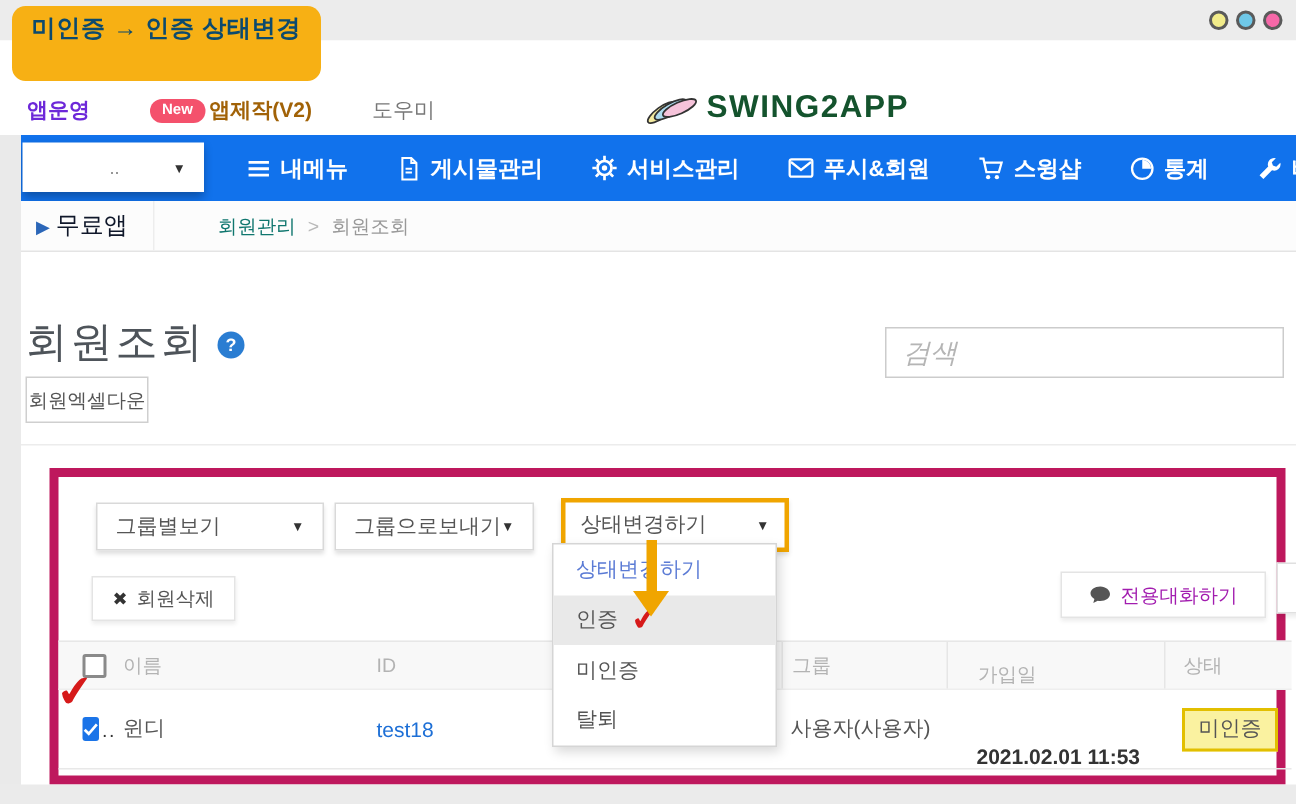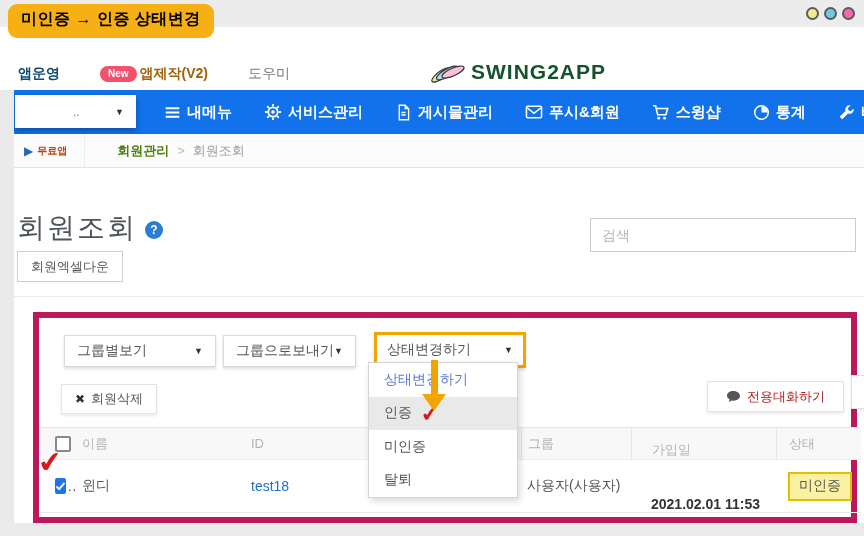--- a/index.html
+++ b/index.html
@@ -9,27 +9,27 @@
   
   .topbar { position:absolute; left:0; top:0; width:864px; height:27px; background:#ececec; }
   .window-controls { position:absolute; right:9px; top:7px; display:flex; gap:5px; }
   .wc { width:13px; height:13px; border-radius:50%; border:2px solid #5a5a5a; display:inline-block; }
   .wc.yellow { background:#f2ec8a; }
   .wc.cyan   { background:#6fc8e8; }
   .wc.pink   { background:#f668a8; }
 
   
   .annotation-badge { position:absolute; left:8px; top:4px; z-index:60; background:#f7b014;
-    color:#000000; font-weight:bold; font-size:16px; padding:5px 13px 8px; border-radius:9px; letter-spacing:0.5px;text-align:right; }
+    color:#0c4a6e; font-weight:bold; font-size:16px; padding:5px 13px 24px; border-radius:9px; letter-spacing:0.5px;text-align:right; }
 
   
   .app-header { position:absolute; left:0; top:27px; width:864px; height:63px; background:#fff; }
   .header-menu { position:absolute; left:18px; top:38px; display:flex; align-items:center; font-size:14px; }
   .hm-item { margin-right:40px; display:flex; align-items:center; cursor:pointer; }
-  .hm-appop { color:#0c4a6e; font-weight:bold; }
+  .hm-appop { color:#6d28d9; font-weight:bold; }
   .new-badge { background:#f4516c; color:#fff; font-size:10px; font-weight:bold; border-radius:9px;
     padding:2px 8px 3px; margin-right:3px; }
   .hm-build { color:#a16207; font-weight:bold; }
   .hm-help { color:#777; }
   .logo { position:absolute; left:430px; top:31px; display:flex; align-items:center; }
   .logo-text { font-size:21px; font-weight:bold; letter-spacing:1px; color:#14532d; margin-left:5px; }
 
   
   .left-strip { position:absolute; left:0; top:90px; width:14px; height:446px; background:#eaeaea; }
   .bottom-strip { position:absolute; left:0; top:523px; width:864px; height:13px; background:#ebebeb; z-index:5; }
@@ -42,52 +42,52 @@
   .app-select .caret { position:absolute; right:12px; color:#333; font-size:9px; }
   .nav-items { position:absolute; left:150px; top:0; height:44px; display:flex; align-items:center; gap:32px; white-space:nowrap; }
   .nav-item { display:flex; align-items:center; color:#fff; font-weight:bold; font-size:15px; cursor:pointer; }
   .nav-item svg { margin-right:6px; }
 
   
   .breadcrumb { position:absolute; left:14px; top:134px; width:850px; height:34px; background:#fcfcfc;
     border-bottom:1px solid #e4e4e4; display:flex; align-items:center; font-size:13px; }
   .bc-app { height:100%; display:flex; align-items:center; padding:0 17px 0 10px; border-right:1px solid #ededed; cursor:pointer; }
   .bc-arrow { color:#2b66b8; font-size:12px; margin-right:4px; }
-  .bc-app-name { color:#c2410c; font-weight:bold; font-size:10px; }
-  .bc-section { color:#4d7c0f; font-weight:bold; margin-left:32px; cursor:pointer; }
+  .bc-app-name { color:#0f172a; font-weight:normal; font-size:16px; }
+  .bc-section { color:#0f766e; font-weight:normal; margin-left:42px; cursor:pointer; }
   .bc-sep { color:#b9b9b9; margin:0 8px; }
   .bc-page { color:#999; }
 
   .content-divider { position:absolute; left:14px; top:296px; width:850px; height:0; border-top:1px solid #ececec; }
 
   
   .title-wrap { position:absolute; left:17px; top:209px; display:flex; align-items:center; }
   .page-title { font-size:28px; font-weight:normal; color:#4e545a; letter-spacing:2px; }
   .help-icon { width:18px; height:18px; border-radius:50%; background:#2a7dd2; color:#fff; font-size:12px;
     font-weight:bold; display:flex; align-items:center; justify-content:center; margin-left:8px; margin-top:4px; cursor:pointer; }
   .search-input { position:absolute; left:590px; top:218px; width:266px; height:34px; border:1px solid #ccc;
-    padding:0 11px; font-size:14px; color:#555; outline:none; font-family:inherit; }
+    padding:0 11px; font-size:18px; color:#555; outline:none; font-family:inherit;font-style:italic; }
   .search-input::placeholder { color:#b5b5b5; }
   .excel-btn { position:absolute; left:17px; top:251px; height:31px; background:#fff; border:1px solid #cfcfcf;
-    color:#555; font-size:13px; padding:0 13px; cursor:pointer; font-family:Liberation Mono, monospace; }
+    color:#555; font-size:13px; padding:0 1px; cursor:pointer; font-family:Liberation Mono, monospace; }
 
   
   .card { position:absolute; left:33px; top:312px; width:824px; height:211px; border:6px solid #be185d; background:#fff; }
   .select-box { position:absolute; background:#fff; border:1px solid #d9d9d9; box-shadow:0 2px 3px rgba(0,0,0,.13);
     display:flex; align-items:center; justify-content:space-between; padding:0 12px; font-size:14px; color:#555; cursor:pointer; }
   .select-box .caret { font-size:9px; color:#333; }
   .sel-group-view { left:25px; top:17px; width:152px; height:32px; }
   .sel-group-send { left:184px; top:17px; width:133px; height:32px; }
   .sel-status { left:335px; top:14px; width:152px; height:36px; border:3px solid #f0a500; padding:0 10px; }
 
   .delete-btn { position:absolute; left:22px; top:66px; height:30px; background:#fff; border:1px solid #e4e4e4;
     box-shadow:0 2px 3px rgba(0,0,0,.08); color:#555; font-size:13px; padding:0 13px; display:flex; align-items:center; cursor:pointer; font-family:inherit; }
   .delete-btn .x { color:#333; font-size:12px; margin-right:6px; font-weight:bold; }
   .chat-btn { position:absolute; left:668px; top:63px; width:137px; height:31px; background:#fff; border:1px solid #e4e4e4;
-    box-shadow:0 2px 3px rgba(0,0,0,.08); color:#b91c1c; font-size:13px; display:flex; align-items:center; justify-content:center; cursor:pointer; font-family:inherit; }
+    box-shadow:0 2px 3px rgba(0,0,0,.08); color:#a21caf; font-size:13px; display:flex; align-items:center; justify-content:center; cursor:pointer; font-family:inherit; }
   .chat-btn svg { margin-right:6px; }
   .cut-btn { position:absolute; left:812px; top:57px; width:20px; height:34px; background:#fff;
     border:1px solid #e0e0e0; border-right:none; box-shadow:0 2px 3px rgba(0,0,0,.08); }
 
   .thead { position:absolute; left:0; top:109px; width:822px; height:33px; background:#f8f8f8;
     border-top:1px solid #e7e7e7; border-bottom:1px solid #eee; display:flex; align-items:center;
     color:#b3b3b3; font-size:13px; }
   .trow { position:absolute; left:0; top:142px; width:822px; height:53px; border-bottom:1px solid #e8e8e8;
     display:flex; align-items:center; font-size:14px; color:#555; }
   .c-check { width:37px; display:flex; align-items:center; }
@@ -166,35 +166,35 @@
       <span class="caret">▼</span>
     </div>
     <div class="nav-items">
       <div class="nav-item">
         <svg width="17" height="17" viewBox="0 0 20 20">
           <path d="M2 5h16M2 10h16M2 15h16" stroke="#fff" stroke-width="2.3" fill="none"></path>
         </svg>
         <span>내메뉴</span>
       </div>
       <div class="nav-item">
+        <svg width="17" height="17" viewBox="0 0 20 20">
+          <path d="M5 1.5h7l4 4v13H5z" stroke="#fff" stroke-width="1.6" fill="none"></path>
+          <path d="M12 1.5v4h4M7.5 10h5M7.5 13h5" stroke="#fff" stroke-width="1.6" fill="none"></path>
+        </svg>
+        <span>게시물관리</span>
+      </div>
+      <div class="nav-item">
         <svg width="18" height="18" viewBox="0 0 20 20">
           <g stroke="#fff" stroke-width="2" fill="none">
             <circle cx="10" cy="10" r="5.2"></circle>
             <path d="M10 1v3M10 16v3M1 10h3M16 10h3M3.6 3.6l2.1 2.1M14.3 14.3l2.1 2.1M16.4 3.6l-2.1 2.1M5.7 14.3l-2.1 2.1"></path>
           </g>
           <circle cx="10" cy="10" r="2" fill="#fff"></circle>
         </svg>
         <span>서비스관리</span>
-      </div>
-      <div class="nav-item">
-        <svg width="17" height="17" viewBox="0 0 20 20">
-          <path d="M5 1.5h7l4 4v13H5z" stroke="#fff" stroke-width="1.6" fill="none"></path>
-          <path d="M12 1.5v4h4M7.5 10h5M7.5 13h5" stroke="#fff" stroke-width="1.6" fill="none"></path>
-        </svg>
-        <span>게시물관리</span>
       </div>
       <div class="nav-item">
         <svg width="18" height="16" viewBox="0 0 20 18">
           <rect x="1.5" y="2.5" width="17" height="13" rx="1.5" stroke="#fff" stroke-width="1.7" fill="none"></rect>
           <path d="M2.5 4.5l7.5 6 7.5-6" stroke="#fff" stroke-width="1.7" fill="none"></path>
         </svg>
         <span>푸시&amp;회원</span>
       </div>
       <div class="nav-item">
         <svg width="18" height="17" viewBox="0 0 20 19">

